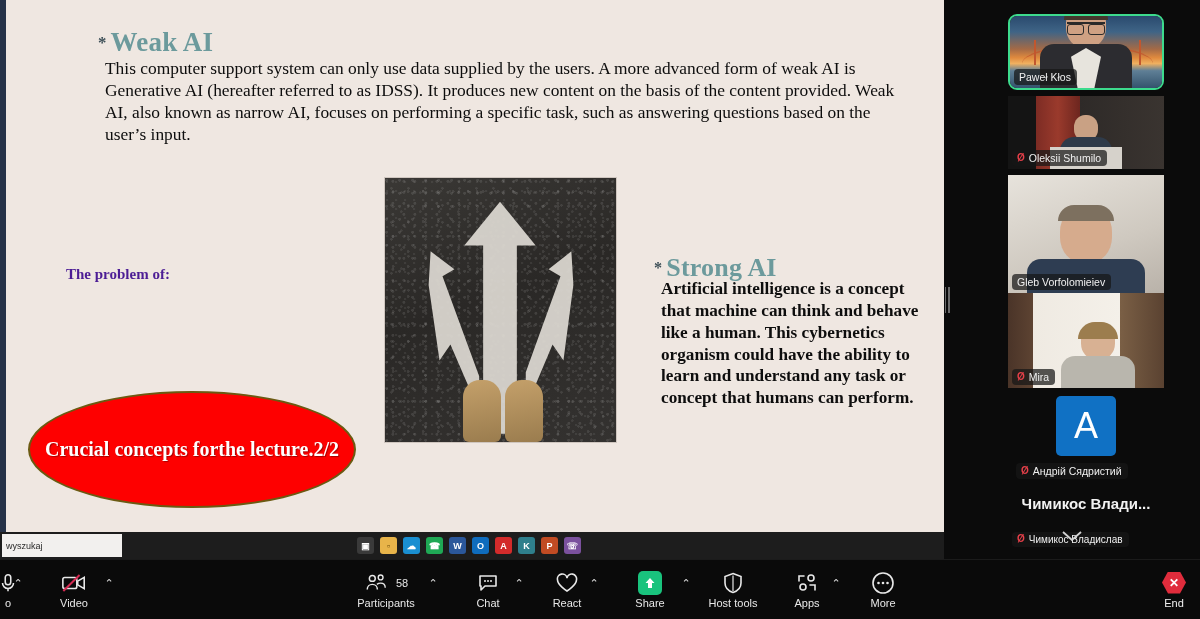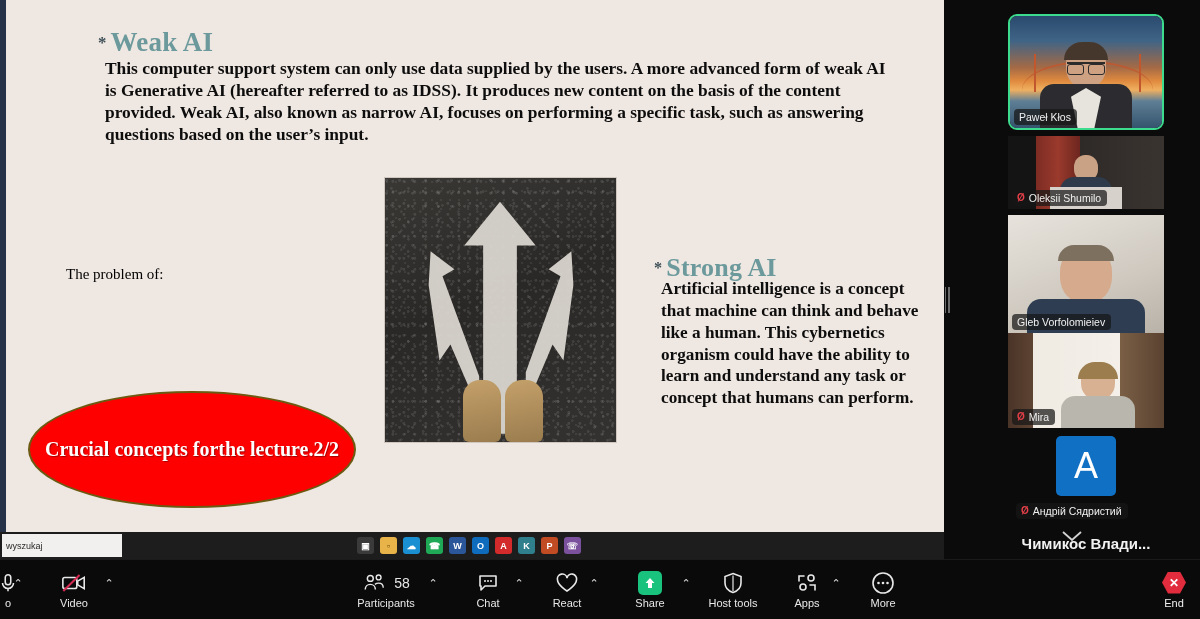--- a/index.html
+++ b/index.html
@@ -38,35 +38,35 @@
     color: #3d4f57; font-size: 0.62em; vertical-align: 14%;
     margin-right: 4px; font-weight: bold;
   }
 
   #h-weak { left: 92px; top: 11px; font-size: 27px; }
   #h-strong { left: 648px; top: 237px; font-size: 26px; }
 
   #weak-body {
     position: absolute; left: 99px; top: 58px; width: 790px;
     font-family: "Liberation Serif", serif;
-    font-weight: bold; font-size: 17.4px; line-height: 1.26;
+    font-weight: normal; font-size: 17.4px; line-height: 1.26;
     color: #0d0d0d; text-align: left;
   }
 
   #strong-body {
     position: absolute; left: 655px; top: 278px; width: 265px;
     font-family: "Liberation Serif", serif;
     font-weight: bold; font-size: 17.2px; line-height: 1.27;
     color: #0d0d0d;
   }
 
   #problem-label {
     position: absolute; left: 60px; top: 266px;
     font-family: "Liberation Serif", serif;
-    font-weight: normal; font-size: 15px; color: #000000;
+    font-weight: bold; font-size: 15px; color: #4c1d95;
   }
   #problem-word {
     position: absolute; left: 34px; top: 288px;
     font-family: "Liberation Serif", serif;
     font-weight: bold; font-size: 34px; color: #3e7f81;
     letter-spacing: -0.4px;
   }
 
   #road-photo {
     position: absolute; left: 378px; top: 177px; width: 233px; height: 266px;
@@ -153,21 +153,21 @@
     position: absolute; left: 4px; bottom: 3px;
     background: rgba(22,22,22,.72); color: #f0f0f0;
     font-size: 10.5px; padding: 1.5px 6px 2.5px 5px; border-radius: 4px;
     display: flex; align-items: center; gap: 4px; max-width: 148px;
     white-space: nowrap; overflow: hidden;
     font-family: "Liberation Sans", sans-serif;
   }
   .mic-muted { color: #e8404a; font-size: 10px; font-weight: bold; line-height: 1; }
 
   
-  #tile-1 { height: 116px; }
+  #tile-1 { height: 76px; }
   #tile-1 .bg {
     position: absolute; inset: 0;
     background: linear-gradient(#2a4a6e 0%, #3f6486 22%, #a46a46 46%, #e08a3e 58%, #f0b060 66%, #5f7f96 76%, #34536d 100%);
   }
   #tile-1 .bridge-l, #tile-1 .bridge-r {
     position: absolute; top: 34%; width: 2px; height: 34%; background: #c2572e;
   }
   #tile-1 .bridge-l { left: 16%; }
   #tile-1 .bridge-r { right: 14%; }
   #tile-1 .cable {
@@ -248,21 +248,21 @@
     display:flex; flex-direction: column; align-items:center; justify-content:center;
     gap: 3px; color: #f0f0f0; font-size: 11px;
     font-family: "Liberation Sans", sans-serif;
   }
   .hex-red {
     width: 24px; height: 22px; background: #e02c3c;
     clip-path: polygon(25% 0, 75% 0, 100% 50%, 75% 100%, 25% 100%, 0 50%);
     display:flex; align-items:center; justify-content:center;
     color: #fff; font-size: 12px; font-weight: bold;
   }
-  .badge-count { font-size: 14px; color: #e8e8e8; margin-left: 8px; }
+  .badge-count { font-size: 11px; color: #e8e8e8; margin-left: 8px; }
 </style>
 </head>
 <body>
 
 <div id="app">
 
   <div id="share-region">
 
     <div id="left-navy-strip"></div>
 

